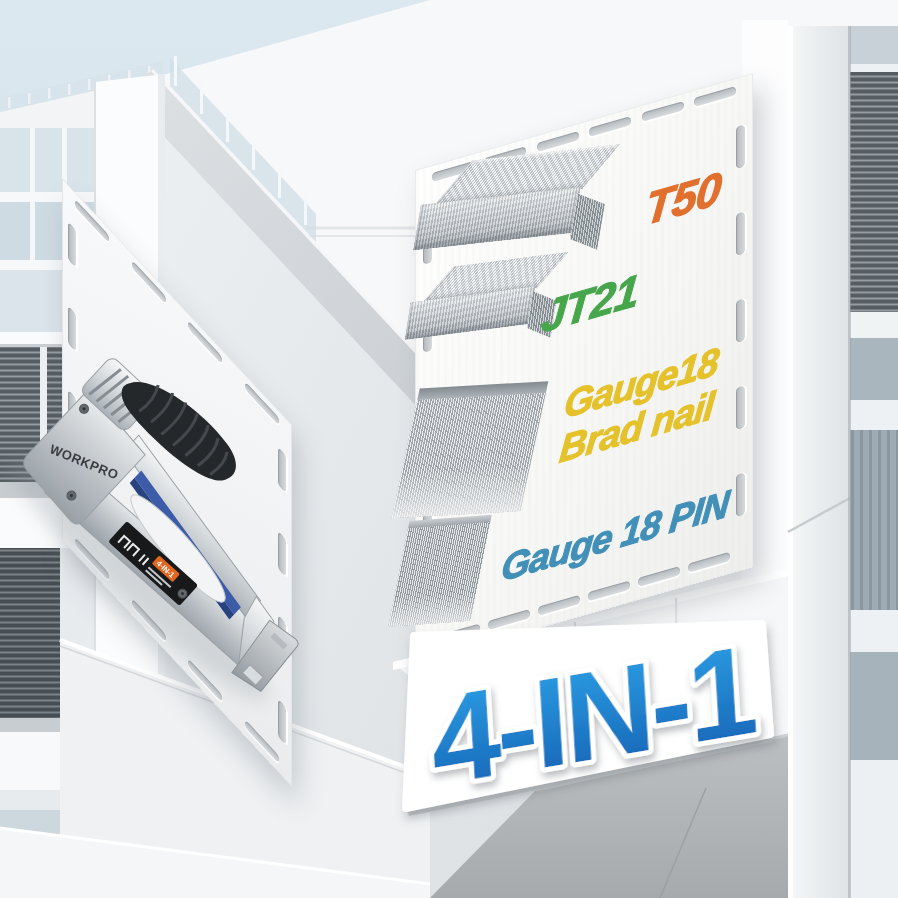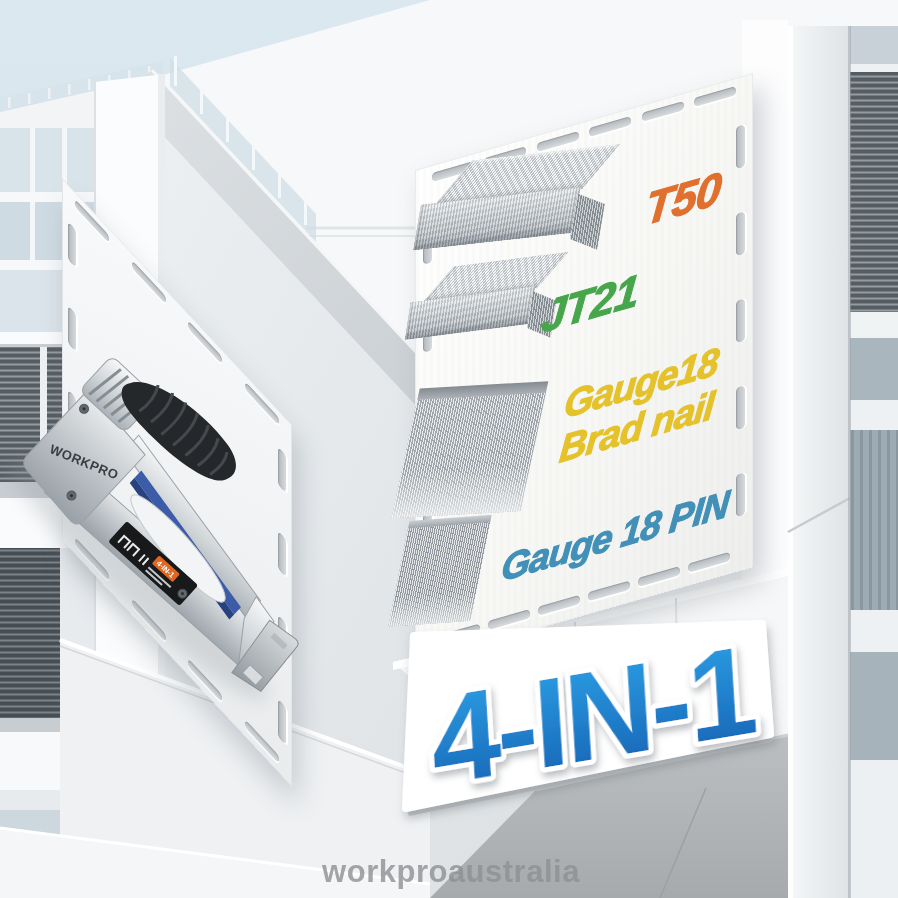--- a/index.html
+++ b/index.html
@@ -432,14 +432,13 @@
         <feDropShadow dx="2" dy="5" stdDeviation="3.5" flood-color="#6b7278" flood-opacity="0.45"></feDropShadow>
       </filter>
     </defs>
     <g>
       <polygon points="406,808 770,734 772,742 409,816" fill="#c9cdd0"></polygon>
       <polygon points="414,636 762,624 770,734 406,808" fill="#ffffff" stroke="#ffffff" stroke-width="8" stroke-linejoin="round" filter="url(#bannersh)"></polygon>
       <text transform="translate(434,786) rotate(-9.5) skewX(-6)" font-size="126" font-weight="bold" letter-spacing="-4" fill="url(#g4)" stroke="#ffffff" stroke-width="10" stroke-linejoin="round" paint-order="stroke" filter="url(#textsh)">4-IN-1</text>
     </g>
   </svg>
 
-  <div class="watermark" style="color: rgb(143, 144, 147);">workproaustralia</div>
 </div>
 
 </body></html>

